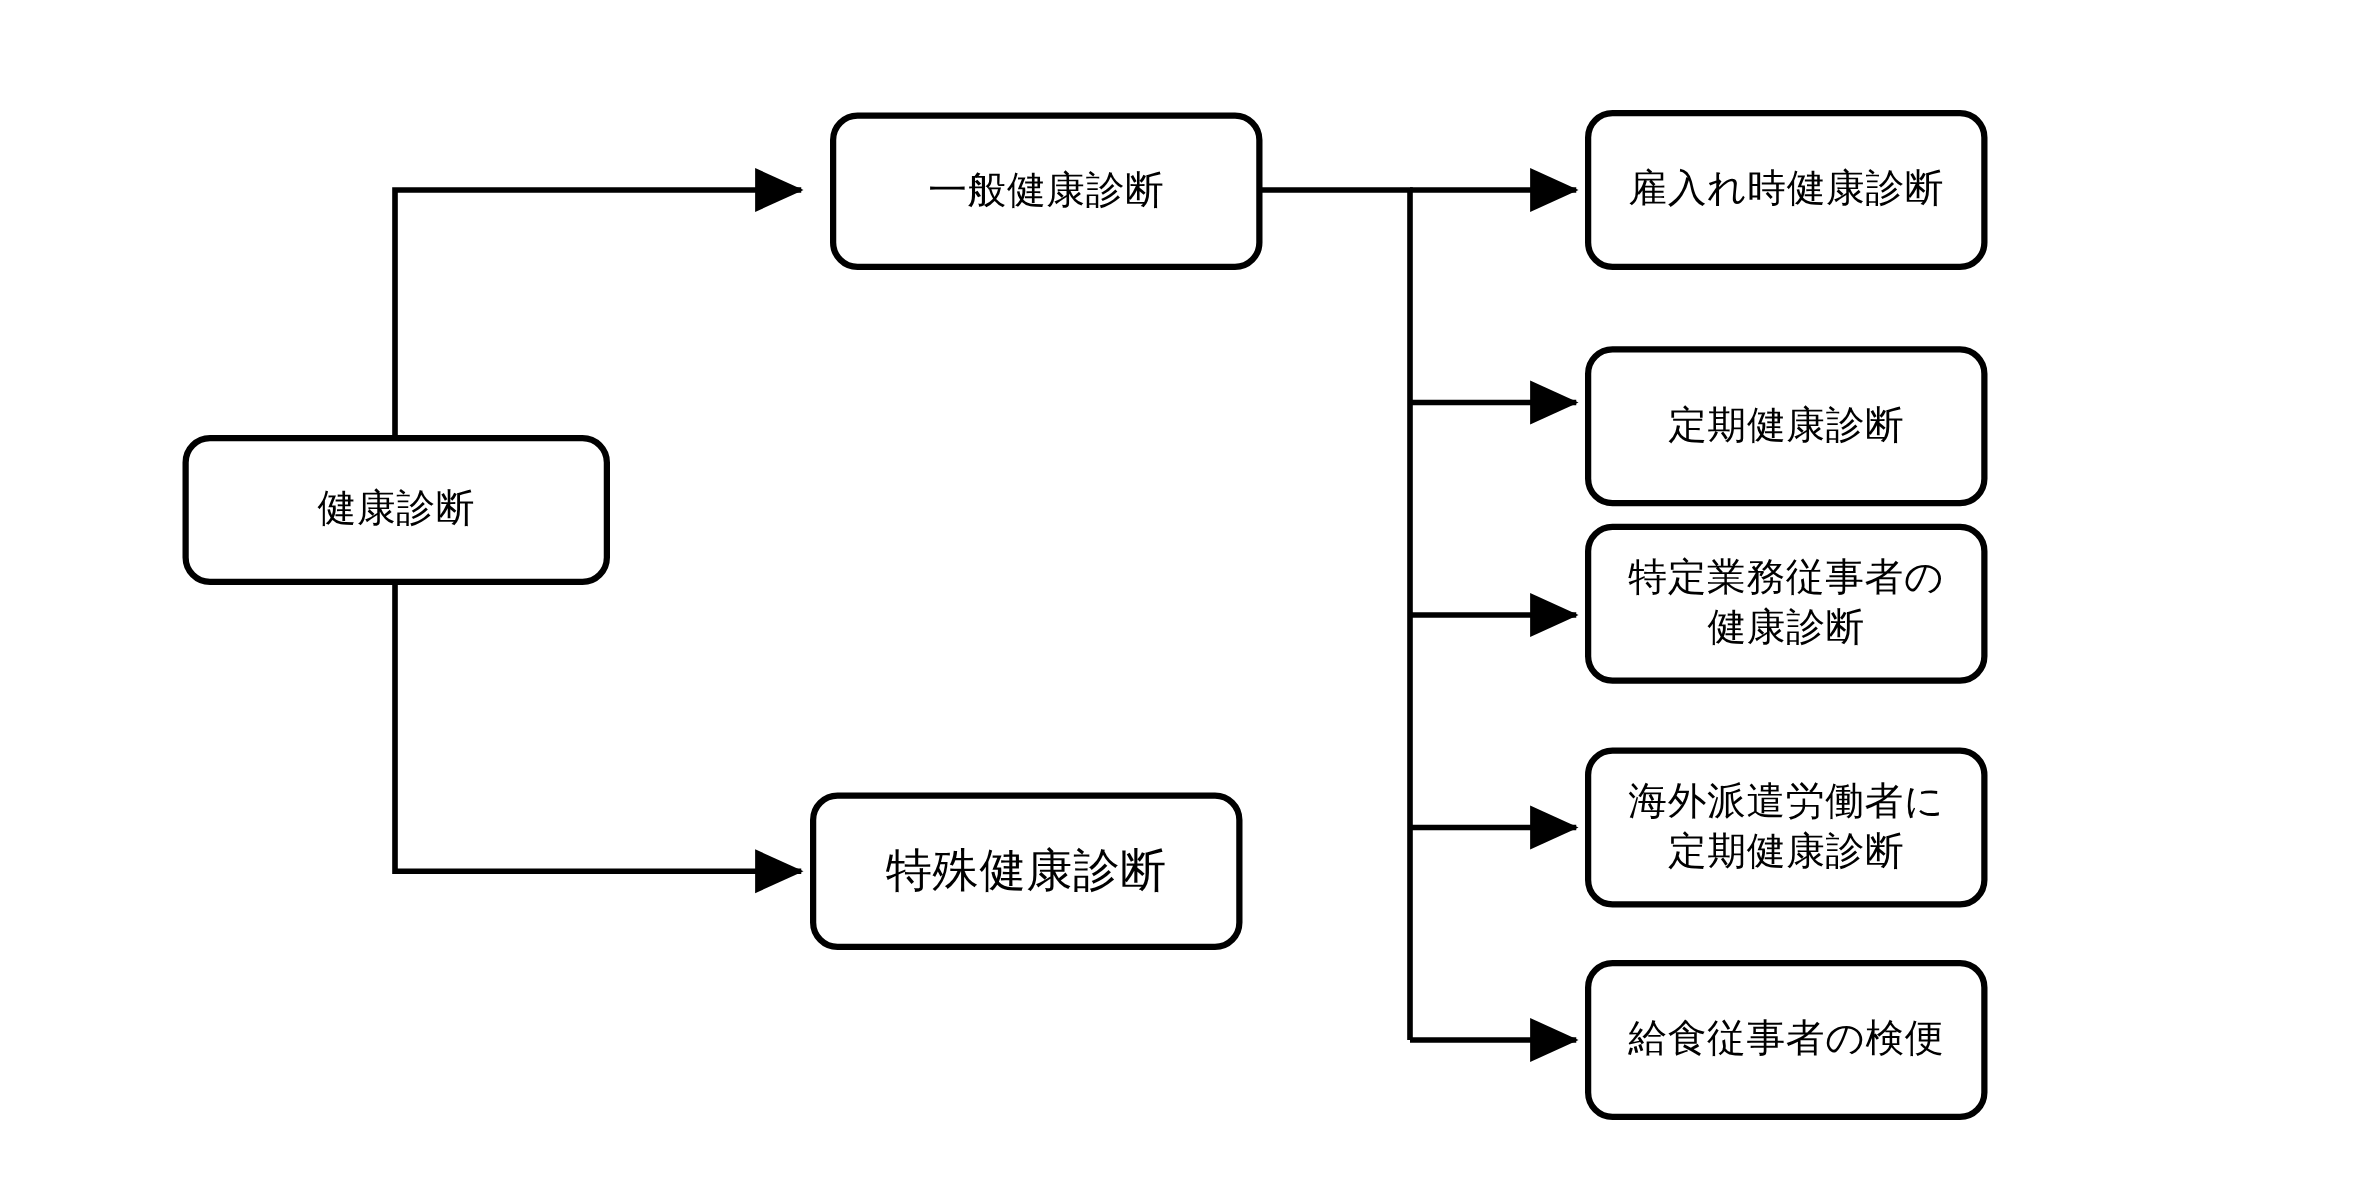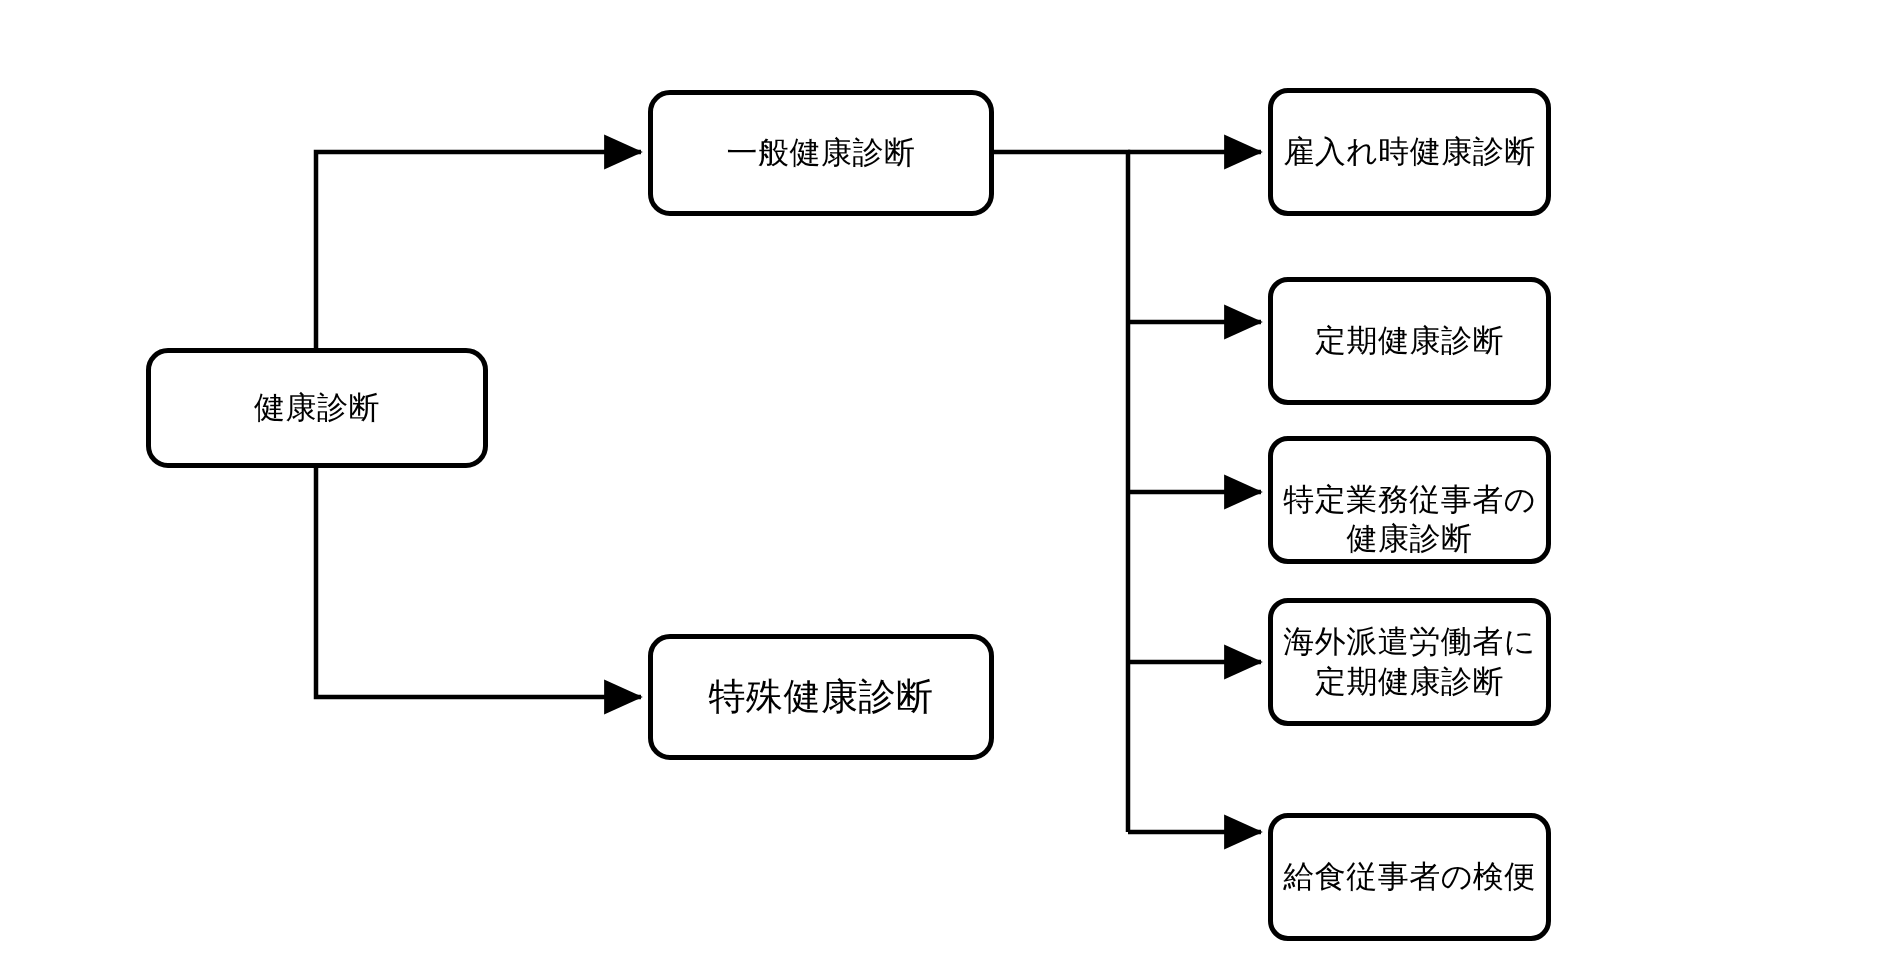--- a/index.html
+++ b/index.html
@@ -51,46 +51,45 @@
   
   #node-root {
     left: 146px;
     top: 348px;
     width: 342px;
     height: 120px;
     font-size: 31px;
   }
   
   #node-general {
-    left: 648px;
+    left: 664px;
     top: 90px;
     width: 346px;
     height: 126px;
     font-size: 31px;
   }
   #node-special {
     left: 648px;
     top: 634px;
     width: 346px;
     height: 126px;
     font-size: 37px;
   }
   
   .node-leaf {
     left: 1268px;
-    width: 283px;
+    width: 322px;
     height: 128px;
     font-size: 31px;
-    border-radius: 20px;
   }
   #node-leaf-0 { top: 88px; }
   #node-leaf-1 { top: 258px; margin-top: 19px; }
-  #node-leaf-2 { top: 436px; align-items: flex-end; }
+  #node-leaf-2 { top: 419px; }
   #node-leaf-3 { top: 598px; }
-  #node-leaf-4 { top: 813px; }
+  #node-leaf-4 { top: 768px; }
 </style>
 </head>
 <body>
 
 <div id="diagram-canvas">
 
   <svg id="edge-layer" viewBox="0 0 1890 959" width="1890" height="959" xmlns="http://www.w3.org/2000/svg">
     <defs>
       <marker id="arrowhead" markerWidth="9" markerHeight="9" refX="8.2" refY="4.5" orient="auto" markerUnits="strokeWidth">
         <path d="M0,0.6 L8.6,4.5 L0,8.4 z" fill="#000000"></path>

